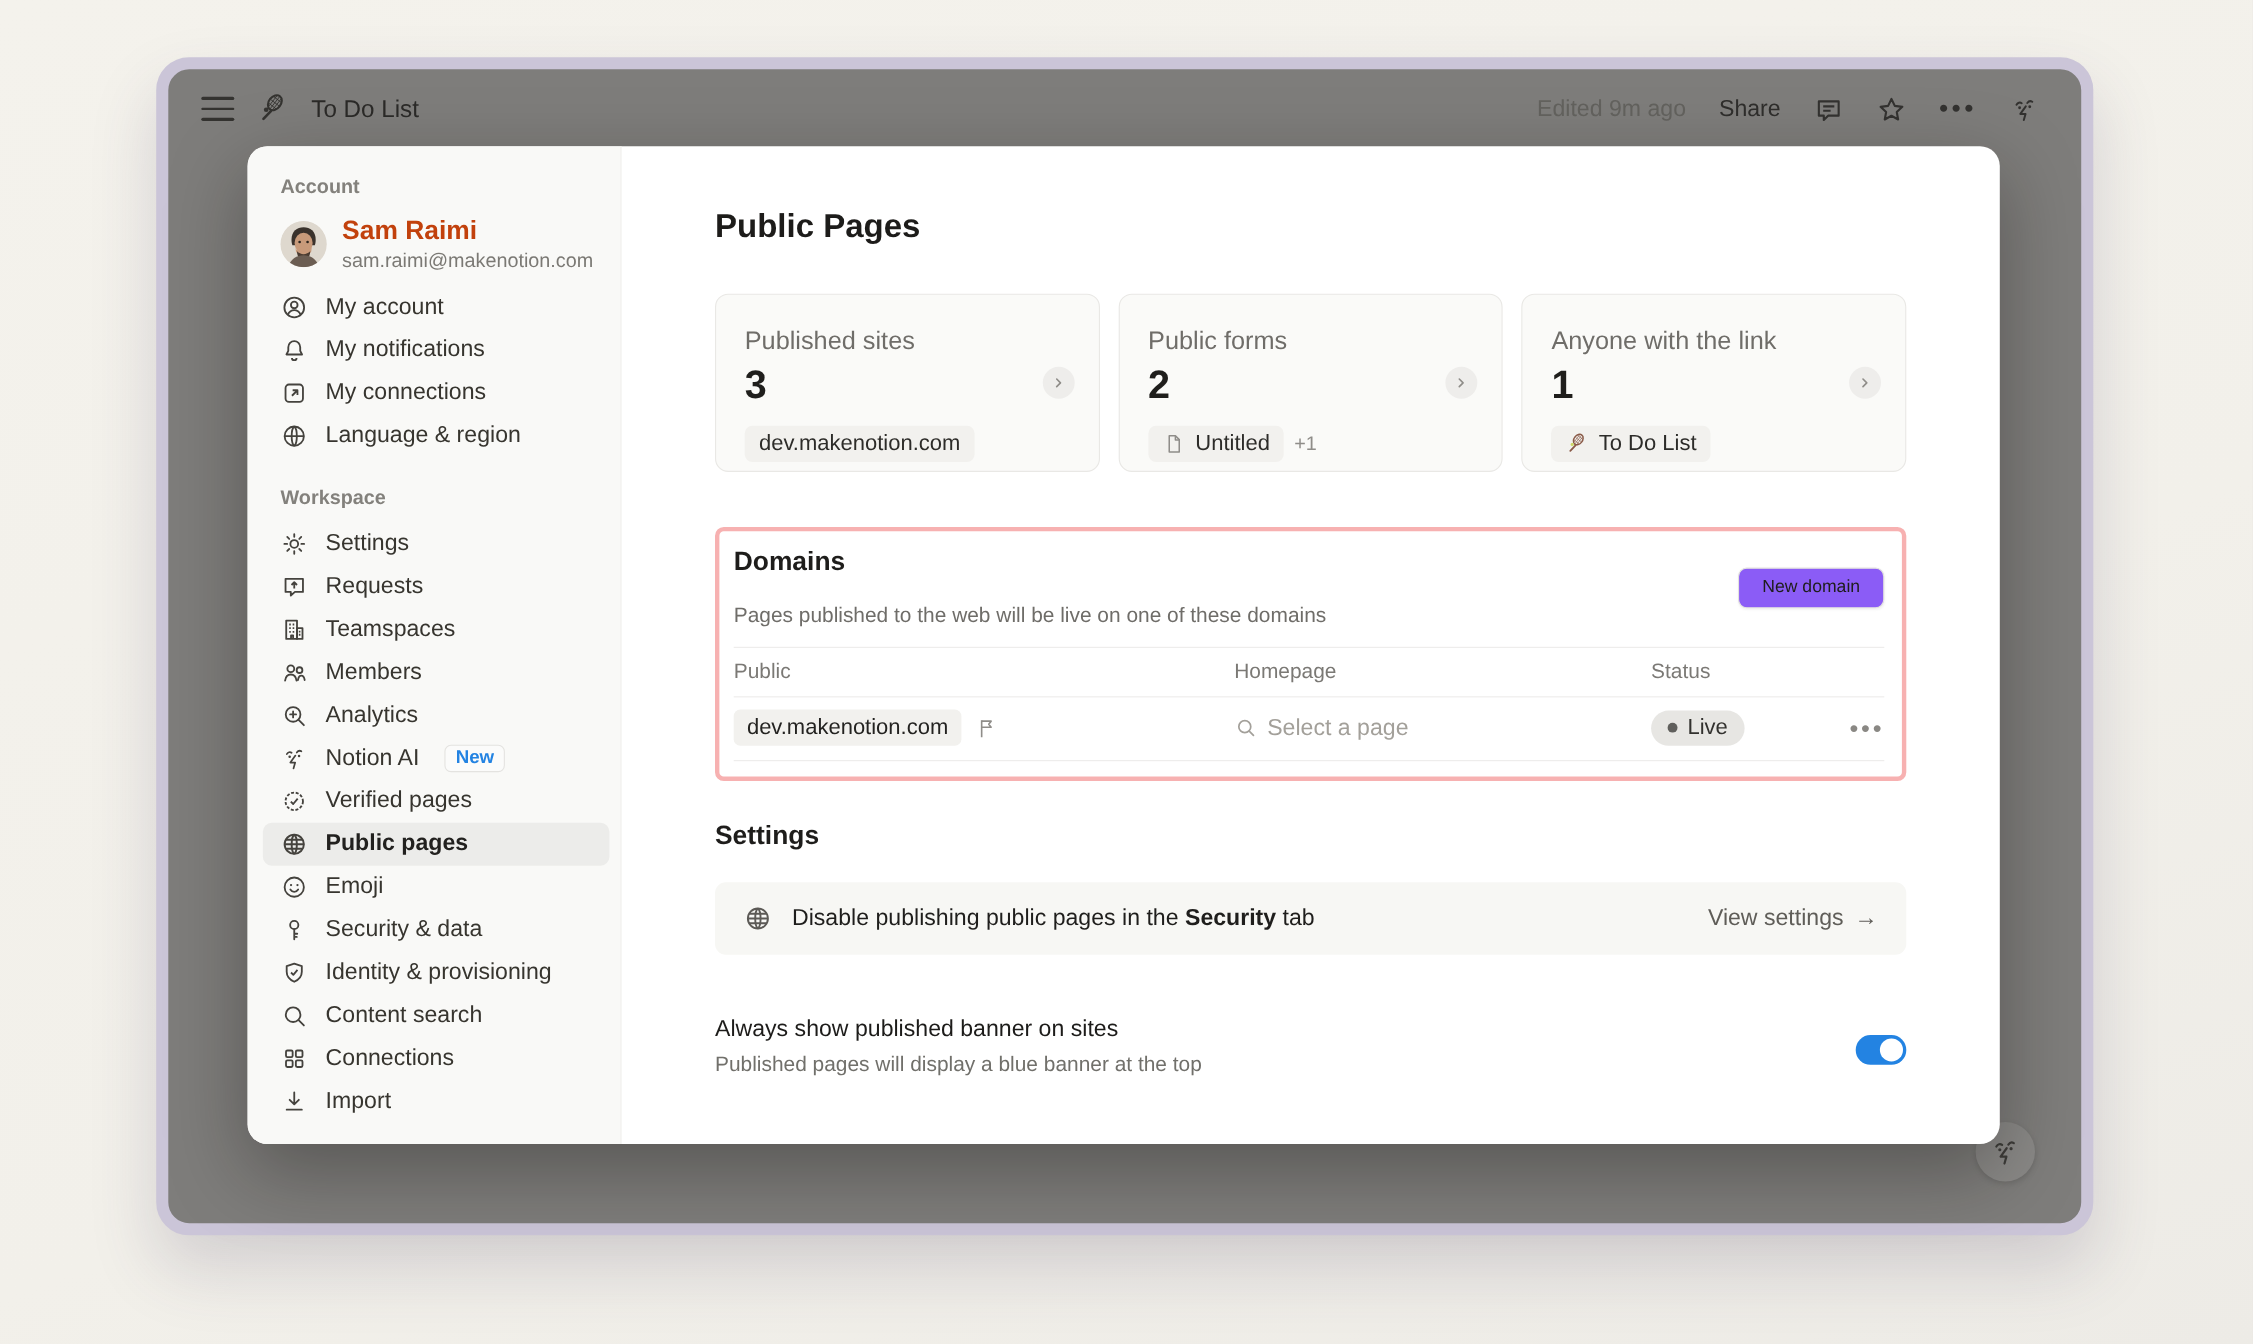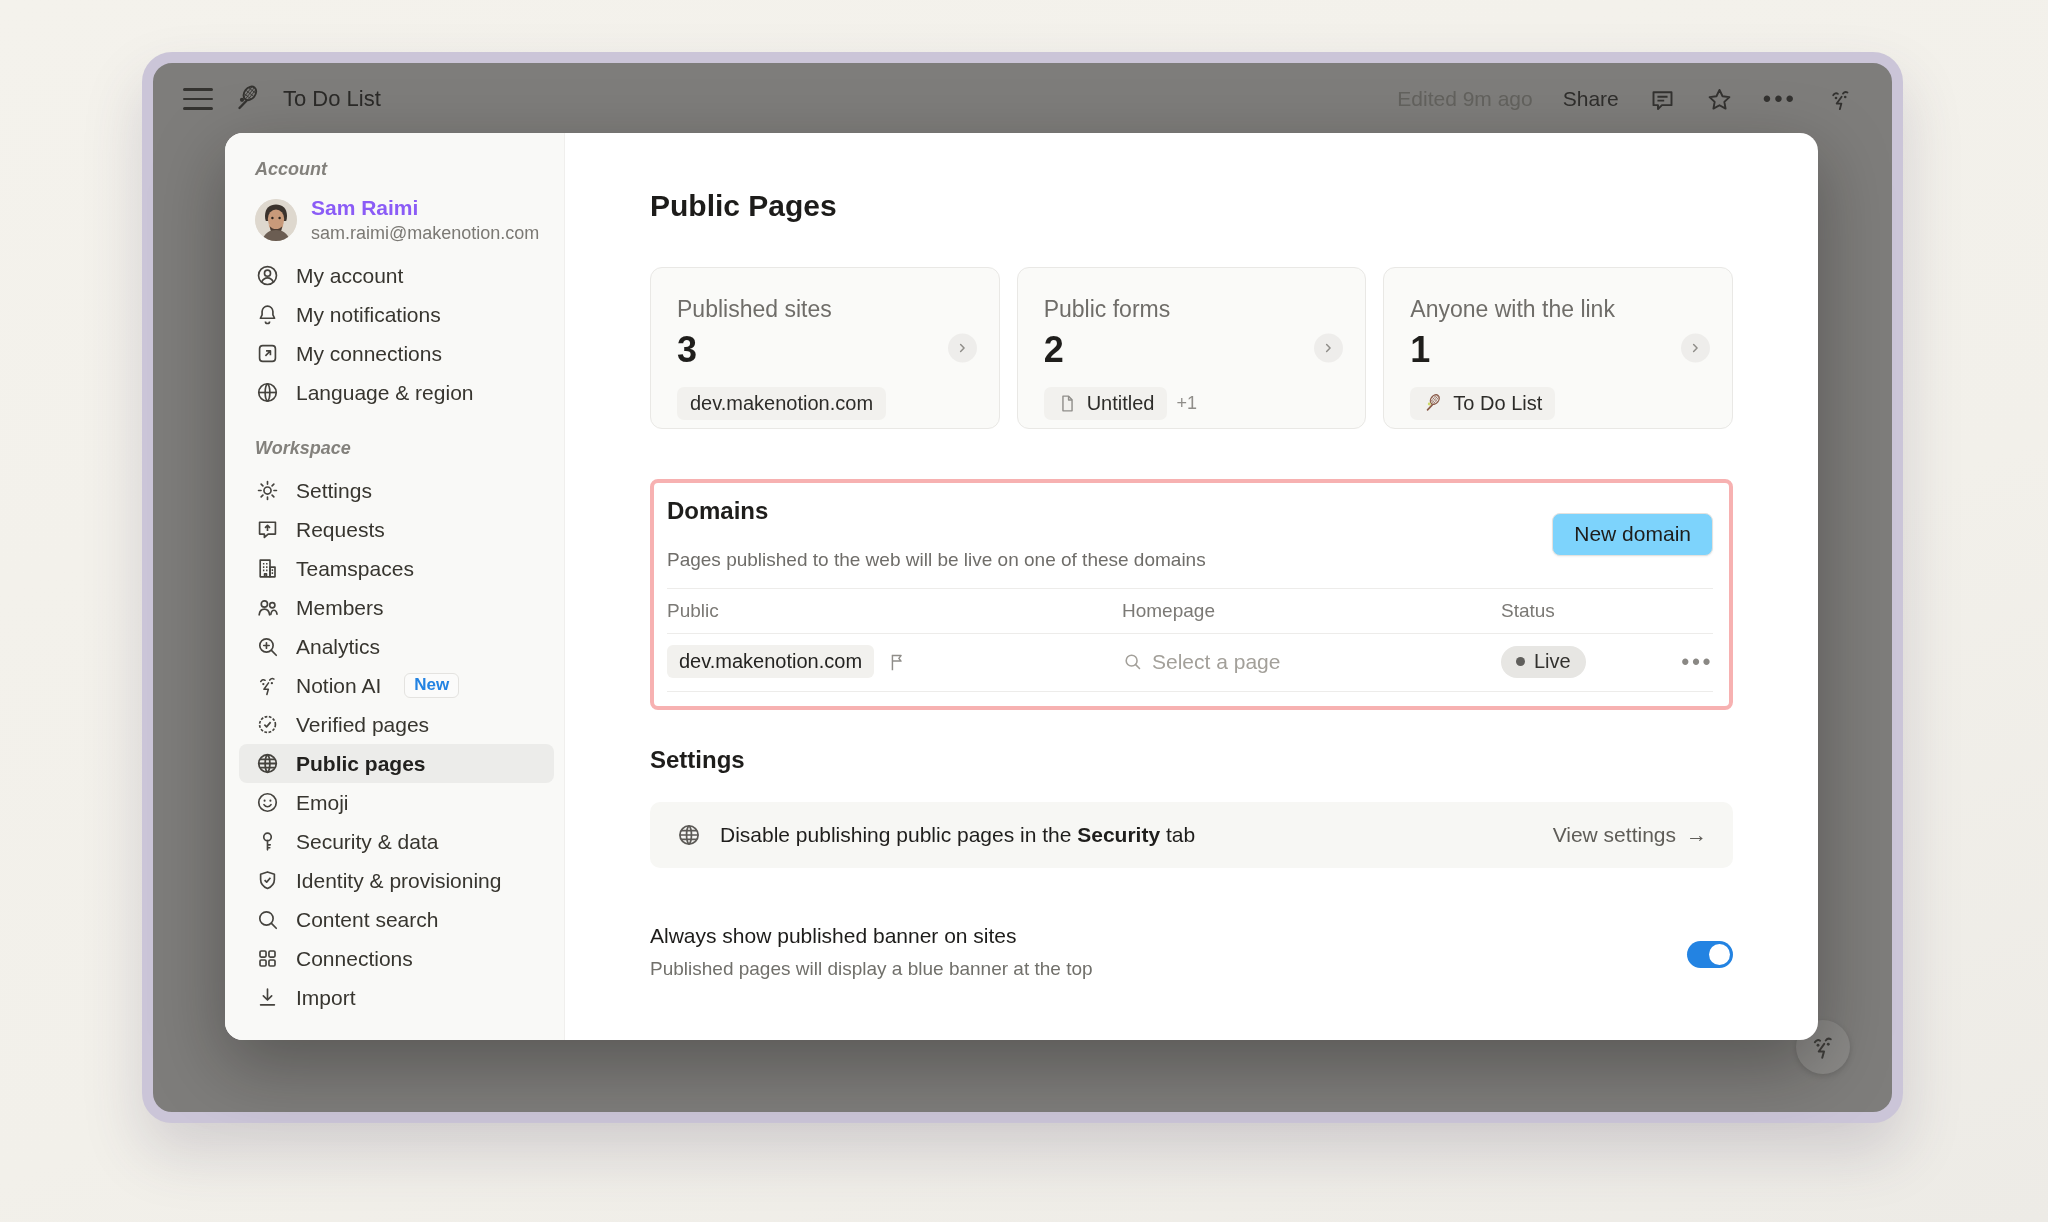--- a/index.html
+++ b/index.html
@@ -41,26 +41,26 @@
   .modal {
     position:absolute; left:225px; top:133px; width:1593px; height:907px;
     background:#ffffff; border-radius:18px; overflow:hidden;
     box-shadow:0 24px 70px rgba(20,18,14,.35);
     display:flex; color:#37352f;
   }
   .sidebar {
     width:340px; flex-shrink:0; background:#f9f9f7; padding:26px 10px 0 14px;
     border-right:1px solid #f0efed;
   }
-  .side-section-label { font-size:18px; font-weight:700; color:#83817c; padding:0 0 12px 16px;font-style:italic; }
+  .side-section-label { font-size:18px; font-weight:700; color:#83817c; padding:0 0 12px 16px; }
   .side-section-label.second { margin-top:26px; }
   .user-row { display:flex; align-items:center; gap:14px; padding:4px 8px 12px 16px; }
   .avatar { width:42px; height:42px; border-radius:50%; overflow:hidden; flex-shrink:0; background:#e3ded6; }
   .avatar svg { width:100%; height:100%; }
-  .user-name { font-size:21px; font-weight:700; color:#8b5cf6; line-height:1.15; }
+  .user-name { font-size:24px; font-weight:700; color:#c2410c; line-height:1.15; }
   .user-email { font-size:18px; color:#7b7974; margin-top:3px; }
   .side-item {
     display:flex; align-items:center; gap:15px; height:39px;
     padding:0 8px 0 16px; border-radius:8px; font-size:21px; color:#37352f; cursor:pointer;
   }
   .side-item .ico { width:26px; height:26px; flex-shrink:0; color:#45433e; display:flex; align-items:center; }
   .side-item .ico svg { width:25px; height:25px; }
   .side-item.active { background:#ececea; font-weight:700; color:#22211f; }
   .badge-new {
     margin-left:8px; font-size:17px; font-weight:700; color:#2383e2;
@@ -89,21 +89,21 @@
     width:29px; height:29px; border-radius:50%; background:#eeedeb;
     display:flex; align-items:center; justify-content:center; color:#8f8d89; cursor:pointer;
   }
   .card-chevron svg { width:15px; height:15px; }
 
   .domains-box { margin-top:50px; border:4px solid #f7b1b1; border-radius:8px; padding:14px 16px 0 13px; }
   .domains-head { display:flex; justify-content:space-between; align-items:center; }
   .domains-title { font-size:24px; font-weight:700; color:#1e1d1b; }
   .domains-sub { font-size:19px; color:#6f6d69; margin-top:24px; }
   .btn-new-domain {
-    font-size:21px; color:#1e1d1b; background:#7dd3fc; border:1px solid #e3e2df; border-radius:8px;
+    font-size:16px; color:#1e1d1b; background:#8b5cf6; border:1px solid #e3e2df; border-radius:8px;
     padding:8px 21px 9px; box-shadow:0 1px 2px rgba(0,0,0,.05); cursor:pointer;
     font-family:"Liberation Sans", sans-serif;
   }
   .dom-grid { display:grid; grid-template-columns:455px 379px 1fr 44px; align-items:center; }
   .dom-header {
     margin-top:17px; border-top:1px solid #edecea; border-bottom:1px solid #edecea;
     padding:11px 0; font-size:19px; color:#7b7975;
   }
   .dom-data { padding:11px 0 13px; }
   .dom-bottom-line { border-bottom:1px solid #edecea; height:0; margin-bottom:14px; }

